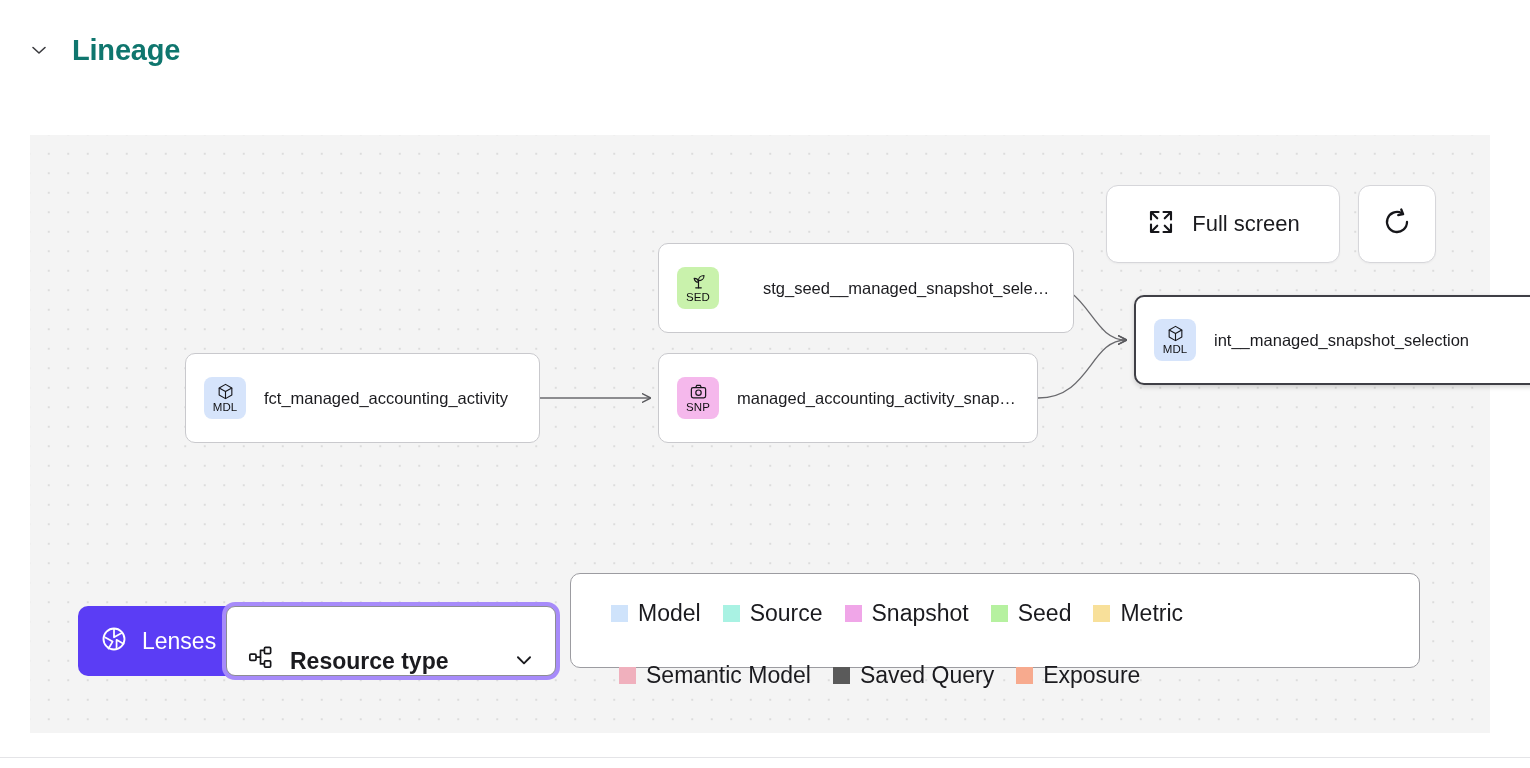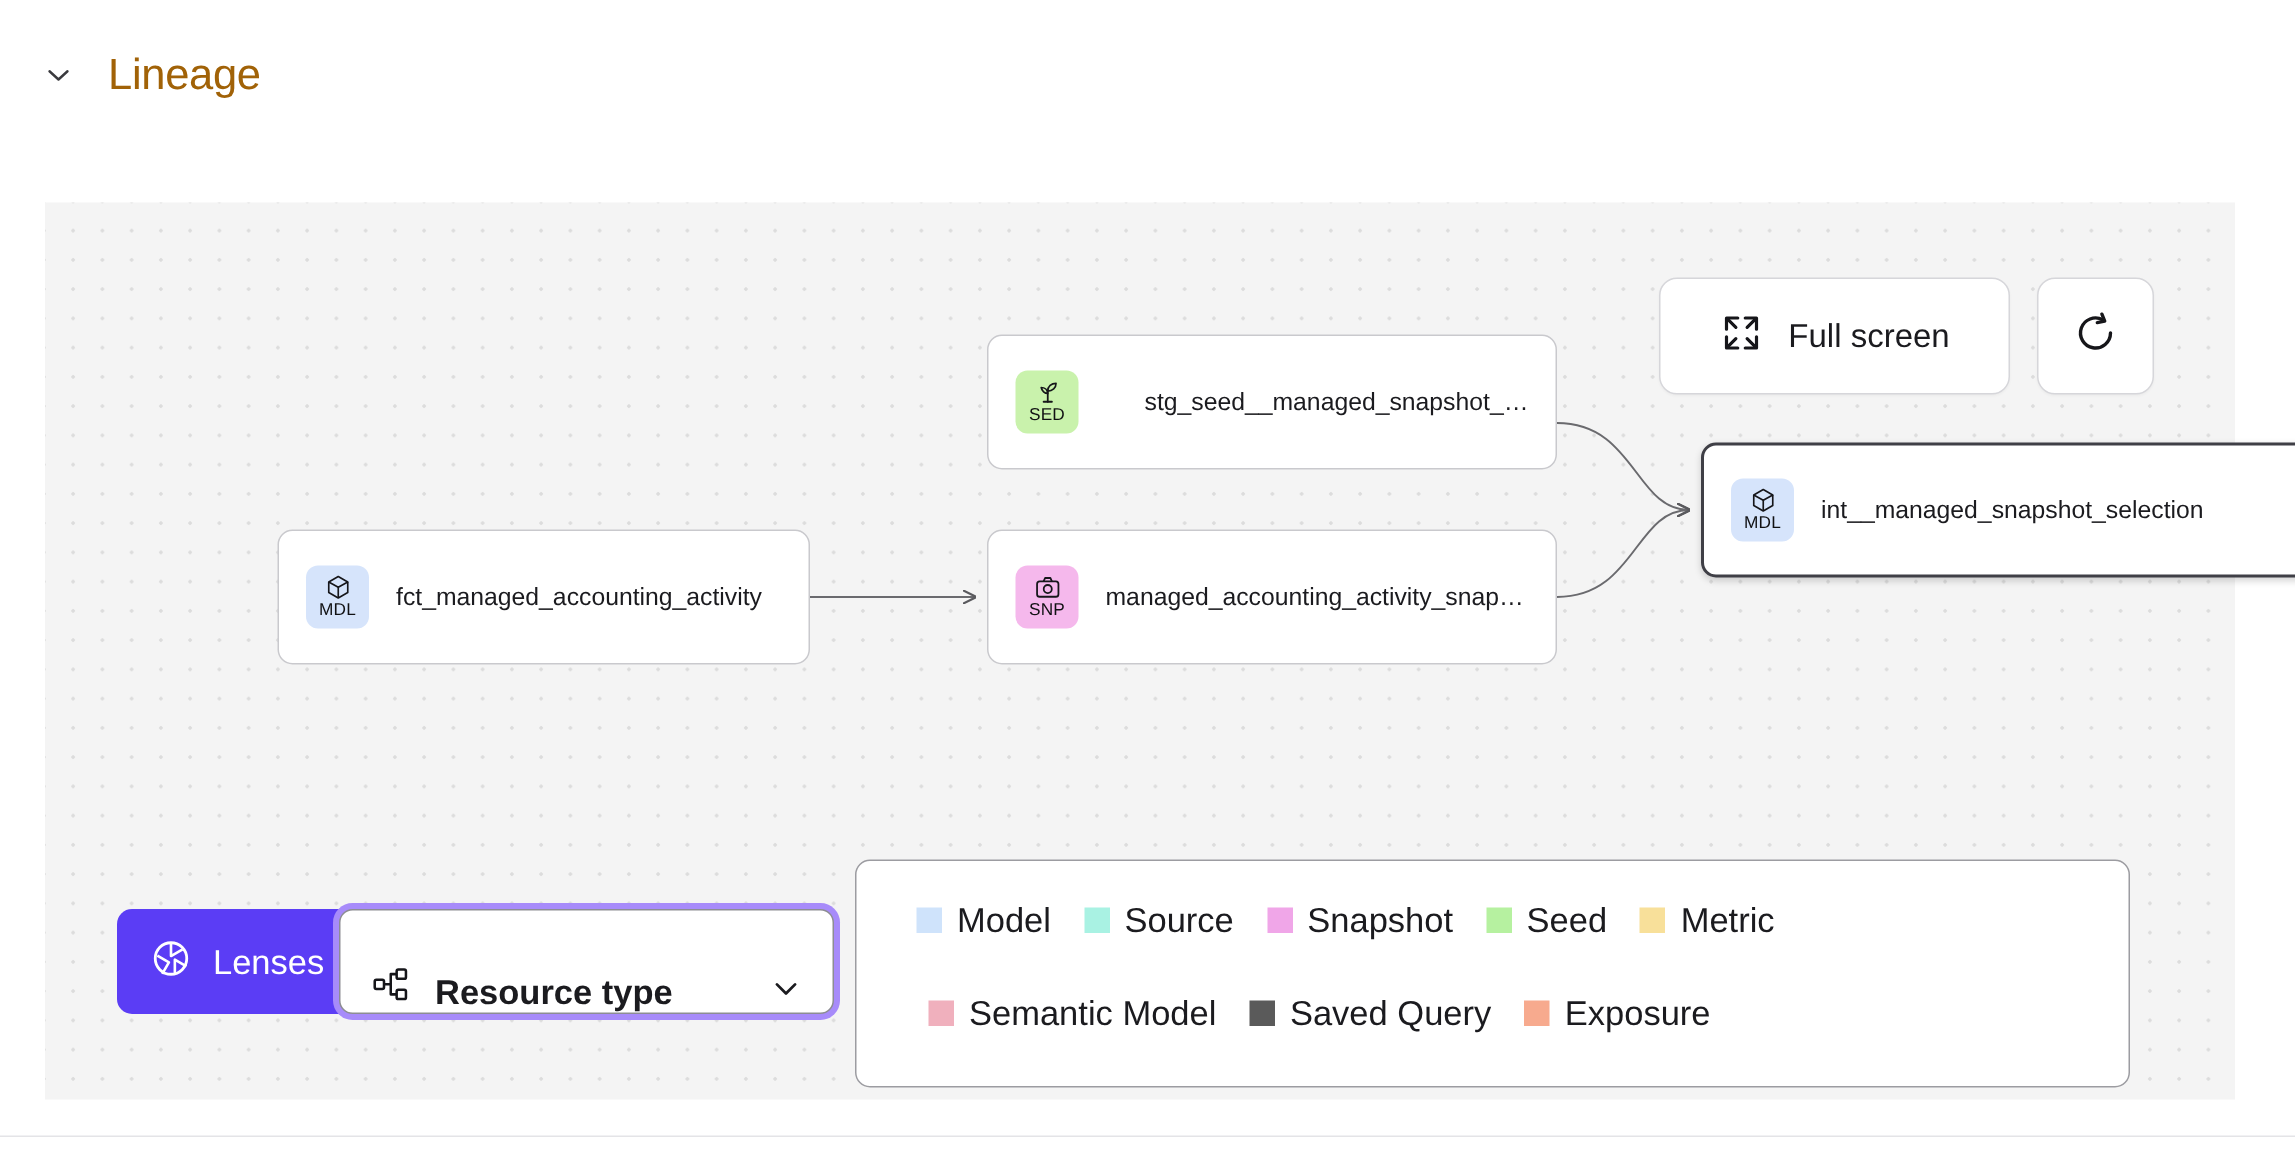--- a/index.html
+++ b/index.html
@@ -22,22 +22,22 @@
   #collapse-chevron {
     margin-left: 26px;
     width: 26px; height: 26px;
     display: flex; align-items: center; justify-content: center;
     cursor: pointer;
   }
   #collapse-chevron svg { display: block; }
   #page-title {
     margin-left: 20px;
     font-size: 29px;
-    font-weight: 400;
-    color: #a16207;
+    font-weight: 700;
+    color: #0f766e;
     letter-spacing: -0.2px;
   }
 
   
   #lineage-canvas {
     position: absolute;
     left: 30px; top: 135px;
     width: 1460px; height: 598px;
     background-color: #f4f4f4;
     background-image: radial-gradient(circle, #dcdcdc 1px, transparent 1.2px);
@@ -92,21 +92,21 @@
   .node-label {
     margin-left: 18px;
     font-size: 16.5px;
     color: #1b1b1f;
     white-space: nowrap;
     overflow: hidden;
     text-overflow: ellipsis;
   }
 
   #node-fct {  left: 155px; top: 218px; width: 355px; }
-  #node-seed { left: 628px; top: 88px; width: 380px; gap: 26px; }
+  #node-seed { left: 628px; top: 108px; width: 416px; gap: 26px; }
   #node-snap { left: 628px; top: 218px; width: 380px; }
   #node-int  { left: 1104px; top: 160px; width: 420px; }
 
   
   .canvas-btn {
     position: absolute;
     background: #ffffff;
     border: 1px solid #d6d6da;
     border-radius: 12px;
     display: flex;
@@ -168,21 +168,21 @@
     font-size: 23px;
     font-weight: 700;
     color: #1b1b1f;
     flex: 1 1 auto;
   }
 
   
   #legend {
     position: absolute;
     left: 540px; top: 438px;
-    width: 850px; height: 152px;
+    width: 850px; height: 95px;
     background: #ffffff;
     border: 1px solid #9c9ca1;
     border-radius: 10px;
     padding: 18px 0 0 0;
     z-index: 4;
   }
   .legend-row {
     display: flex;
     align-items: center;
     height: 42px;

